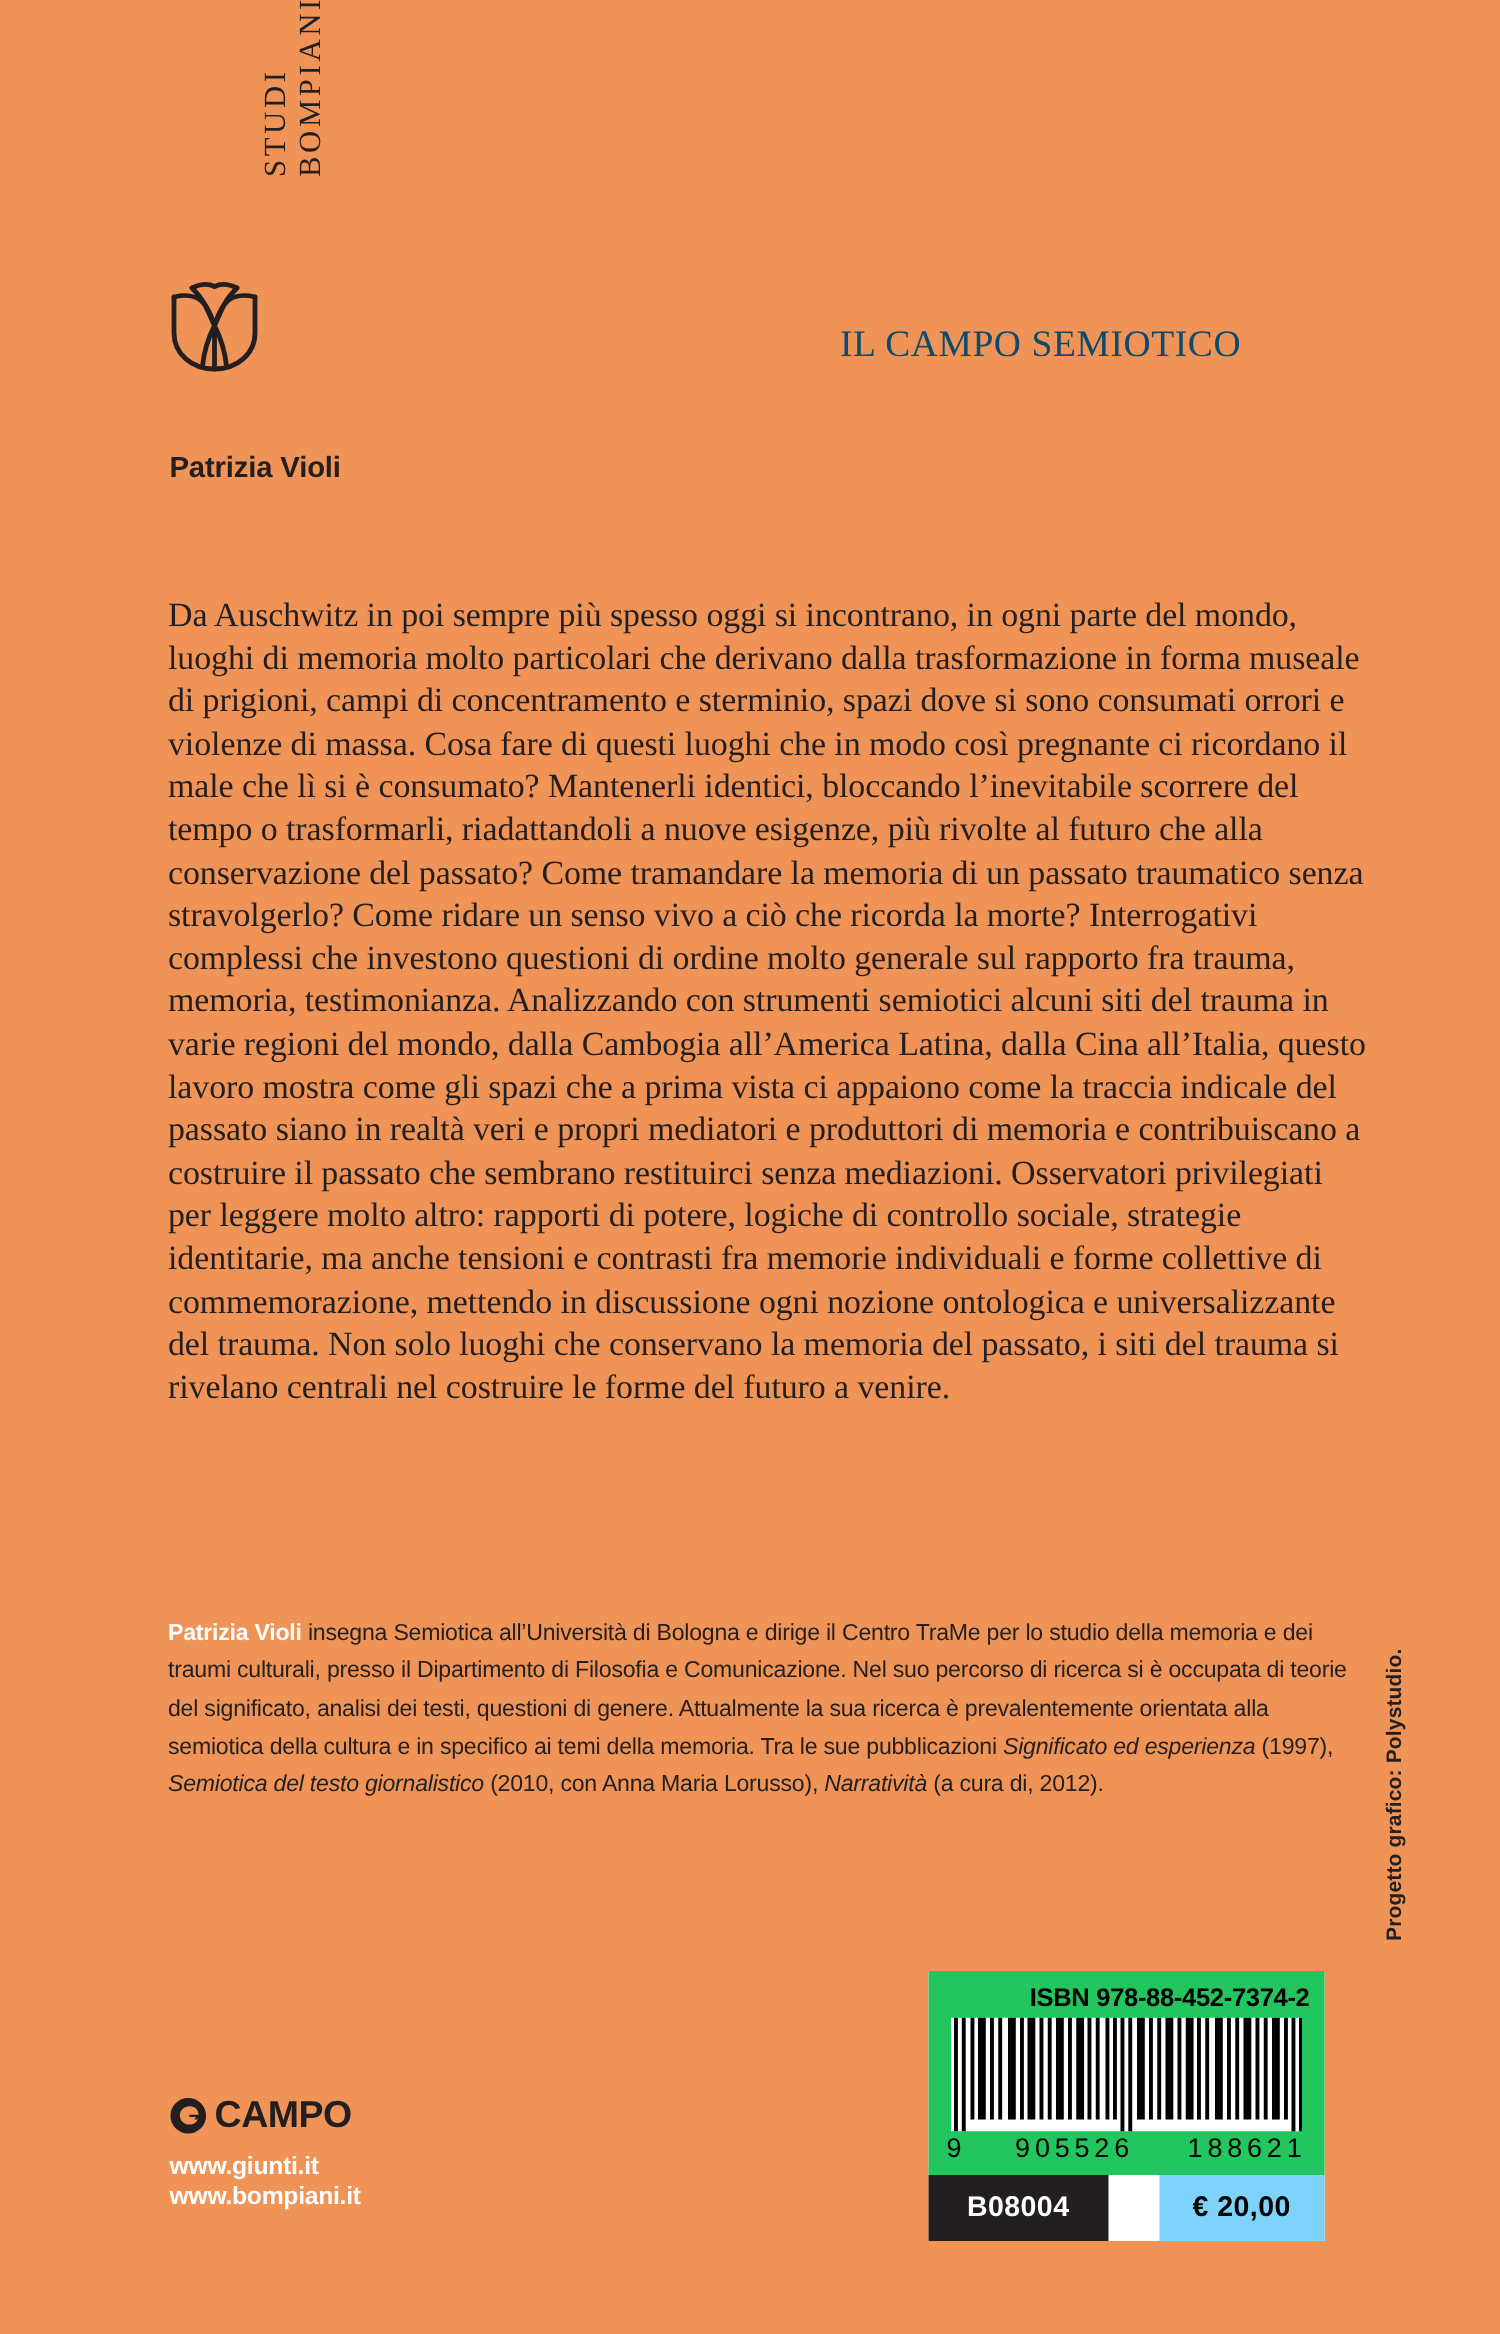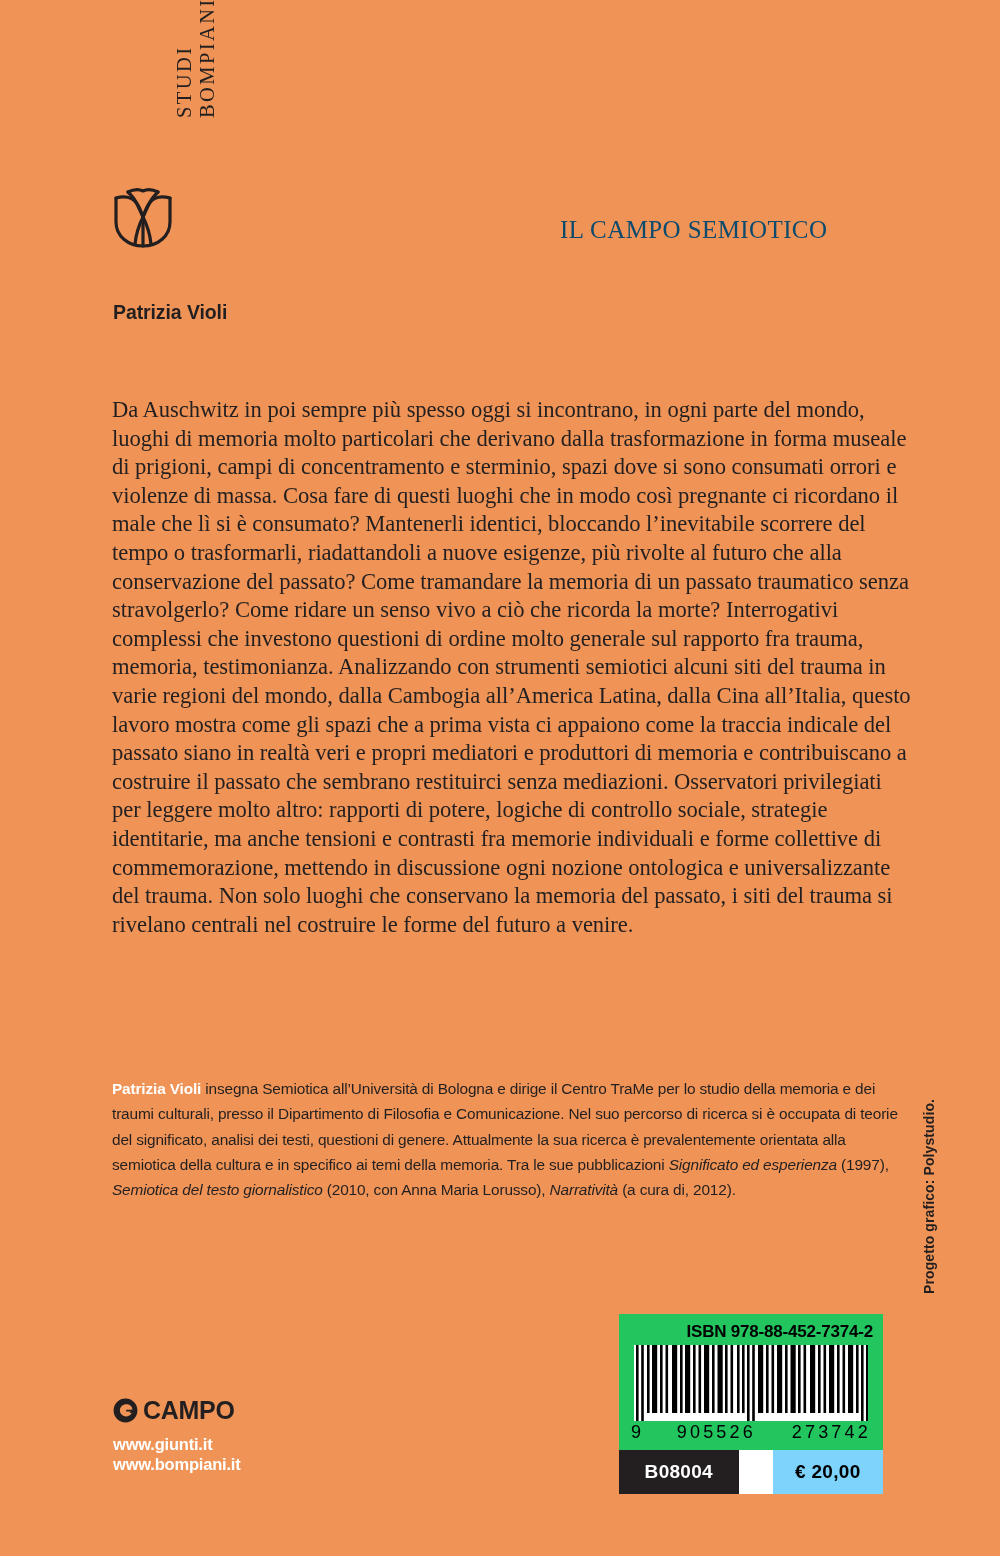--- a/index.html
+++ b/index.html
@@ -336,20 +336,20 @@
           <rect x="208.5" y="0" width="2.6" height="68"></rect>
         <rect x="214" y="0" width="5.2" height="68"></rect>
           <rect x="222" y="0" width="2.6" height="68"></rect>
         <rect x="227" y="0" width="2.6" height="76"></rect>
           <rect x="232" y="0" width="2" height="76"></rect>
       </g>
     </svg>
     <div id="barcode-digits">
       <span class="dg-lead">9</span>
       <span class="dg-left">905526</span>
-      <span class="dg-right">273742</span>
+      <span class="dg-right">188621</span>
     </div>
   </div>
   <div id="barcode-lower">
     <div id="barcode-code">B08004</div>
     <div id="barcode-price">€ 20,00</div>
   </div>
 </div>
 
 </body></html>

